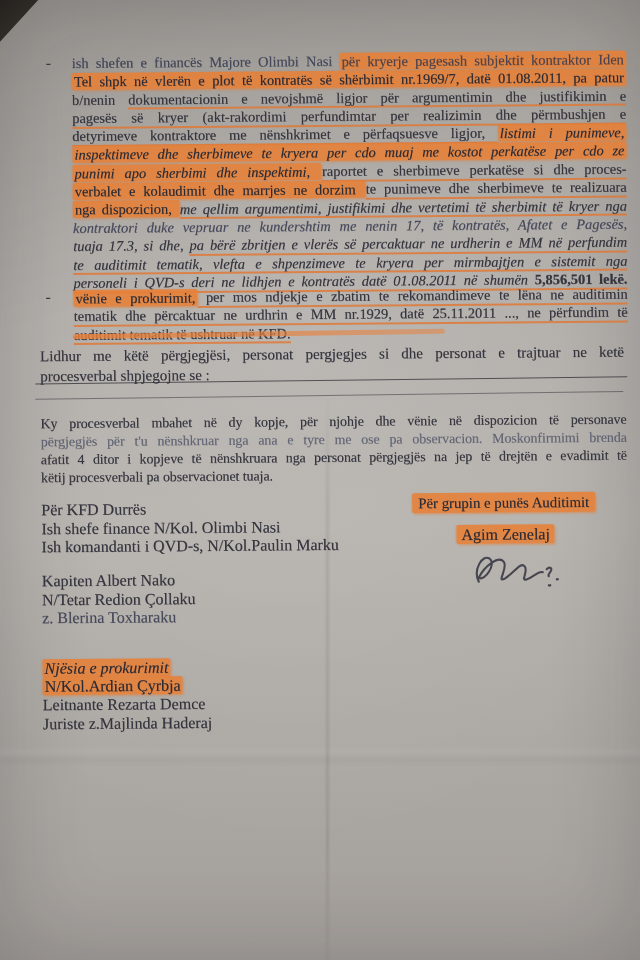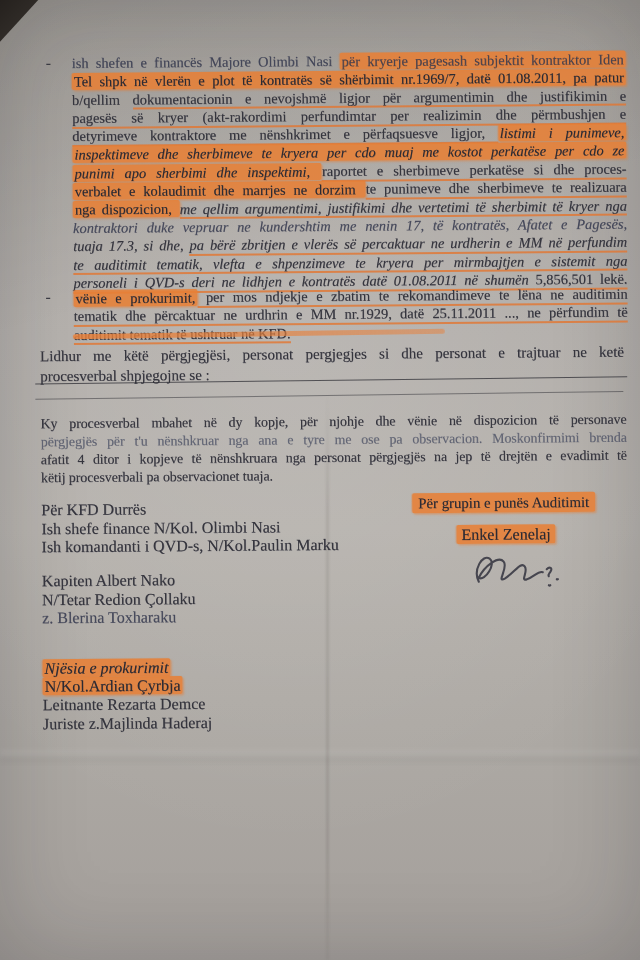--- a/index.html
+++ b/index.html
@@ -20,21 +20,21 @@
     filter:blur(0.8px);}
   .fold-h{position:absolute;left:0;top:750px;width:640px;height:12px;
     background:linear-gradient(180deg,rgba(255,255,255,0.10),rgba(0,0,0,0.06));filter:blur(2.5px);}
   .content{position:absolute;inset:0;transform:rotate(-0.45deg);}
 
   .tline{position:relative;}
   .para .tline{text-align:justify;text-align-last:justify;}
   .para .tline.last{text-align-last:left;}
   .seg{text-shadow:0.3px 0.3px 0.6px rgba(40,40,60,0.45);}
   .seg.it{font-style:italic;}
-  .seg.b{font-weight:normal;font-style:normal;}
+  .seg.b{font-weight:bold;font-style:normal;}
   .seg.hl{background:rgba(231,127,54,0.88);box-shadow:1.5px 1.5px 2px rgba(228,126,56,0.45),-1px 0 1px rgba(228,126,56,0.35);
     border-radius:2px;padding:0.5px 2px;color:#2c2b33;}
   .seg.ul{border-bottom:2.3px solid rgba(226,118,50,0.82);padding-bottom:0.5px;}
   .seg.fade{color:rgba(75,85,110,0.52);}
   .seg.fade2{color:rgba(55,60,82,0.78);}
 
   .bullets{position:absolute;left:75px;width:554px;font-size:14.4px;}
   .bullets .tline{line-height:18.35px;height:18.35px;}
   #b1{top:52px;}
   #b2{top:287px;}
@@ -75,21 +75,21 @@
   <div class="corner"></div>
   <div class="fold-v"></div>
   <div class="fold-h"></div>
 
   <div class="content">
 
     <div class="marker m1">-</div>
     <div class="para bullets" id="b1">
         <div class="tline"><span class="seg fade2">ish shefen e financës Majore Olimbi Nasi </span><span class="seg hl fade2">për kryerje pagesash subjektit kontraktor Iden</span></div>
         <div class="tline"><span class="seg hl">Tel shpk në vlerën e plot të kontratës së shërbimit nr.1969/7, datë 01.08.2011, pa patur</span></div>
-        <div class="tline"><span class="seg">b/qellim </span><span class="seg ul">dokumentacionin e nevojshmë ligjor për argumentimin dhe justifikimin e</span></div>
+        <div class="tline"><span class="seg">b/nenin </span><span class="seg ul">dokumentacionin e nevojshmë ligjor për argumentimin dhe justifikimin e</span></div>
         <div class="tline"><span class="seg ul">pagesës së kryer (akt-rakordimi perfundimtar per realizimin dhe përmbushjen e</span></div>
         <div class="tline"><span class="seg ul">detyrimeve kontraktore me nënshkrimet e përfaqsuesve ligjor, </span><span class="seg it hl">listimi i punimeve,</span></div>
         <div class="tline"><span class="seg it hl">inspektimeve dhe sherbimeve te kryera per cdo muaj me kostot perkatëse per cdo ze</span></div>
         <div class="tline"><span class="seg it hl">punimi apo sherbimi dhe inspektimi, </span><span class="seg ul">raportet e sherbimeve perkatëse si dhe proces-</span></div>
         <div class="tline"><span class="seg hl">verbalet e kolaudimit dhe marrjes ne dorzim </span><span class="seg ul">te punimeve dhe sherbimeve te realizuara</span></div>
         <div class="tline"><span class="seg hl">nga dispozicion, </span><span class="seg it ul">me qellim argumentimi, justifikimi dhe vertetimi të sherbimit të kryer nga</span></div>
         <div class="tline"><span class="seg it fade2">kontraktori duke vepruar ne kundershtim me nenin 17, të kontratës, Afatet e Pagesës,</span></div>
         <div class="tline"><span class="seg it">tuaja 17.3, si dhe, </span><span class="seg it ul">pa bërë zbritjen e vlerës së percaktuar ne urdherin e MM në perfundim</span></div>
         <div class="tline"><span class="seg it ul">te auditimit tematik, vlefta e shpenzimeve te kryera per mirmbajtjen e sistemit nga</span></div>
         <div class="tline"><span class="seg it ul">personeli i QVD-s deri ne lidhjen e kontratës datë 01.08.2011 në shumën </span><span class="seg b ul">5,856,501 lekë.</span></div>
@@ -134,21 +134,21 @@
         <div class="tline"><span class="seg hl">N/Kol.Ardian Çyrbja</span></div>
         <div class="tline"><span class="seg">Leitnante Rezarta Demce</span></div>
         <div class="tline"><span class="seg">Juriste z.Majlinda Haderaj</span></div>
       </div>
 
     <div id="sign-right">
       <div class="sr-head">
         <span class="seg hl">Për grupin e punës Auditimit</span>
       </div>
       <div class="sr-name">
-        <span class="seg hl">Enkel Zenelaj</span>
+        <span class="seg hl">Agim Zenelaj</span>
       </div>
       <svg class="sig" width="104" height="54" viewBox="0 0 104 54">
         <path d="M16 36 C10 24, 20 8, 27 13 C34 18, 22 36, 16 32 C22 20, 36 10, 41 16 C46 22, 33 38, 42 33 C52 27, 58 16, 62 21 C66 26, 57 36, 64 34 C72 31, 76 25, 80 27"></path>
         <path d="M84 24 c3 -3 6 -1 4 2 c-1 2 -3 3 -2 5"></path>
         <path d="M86 40 c0.5 0.5 1 0.5 1.5 0"></path>
         <path d="M94 34 c0.4 0.4 0.8 0.4 1.2 0"></path>
       </svg>
     </div>
 
   </div>

